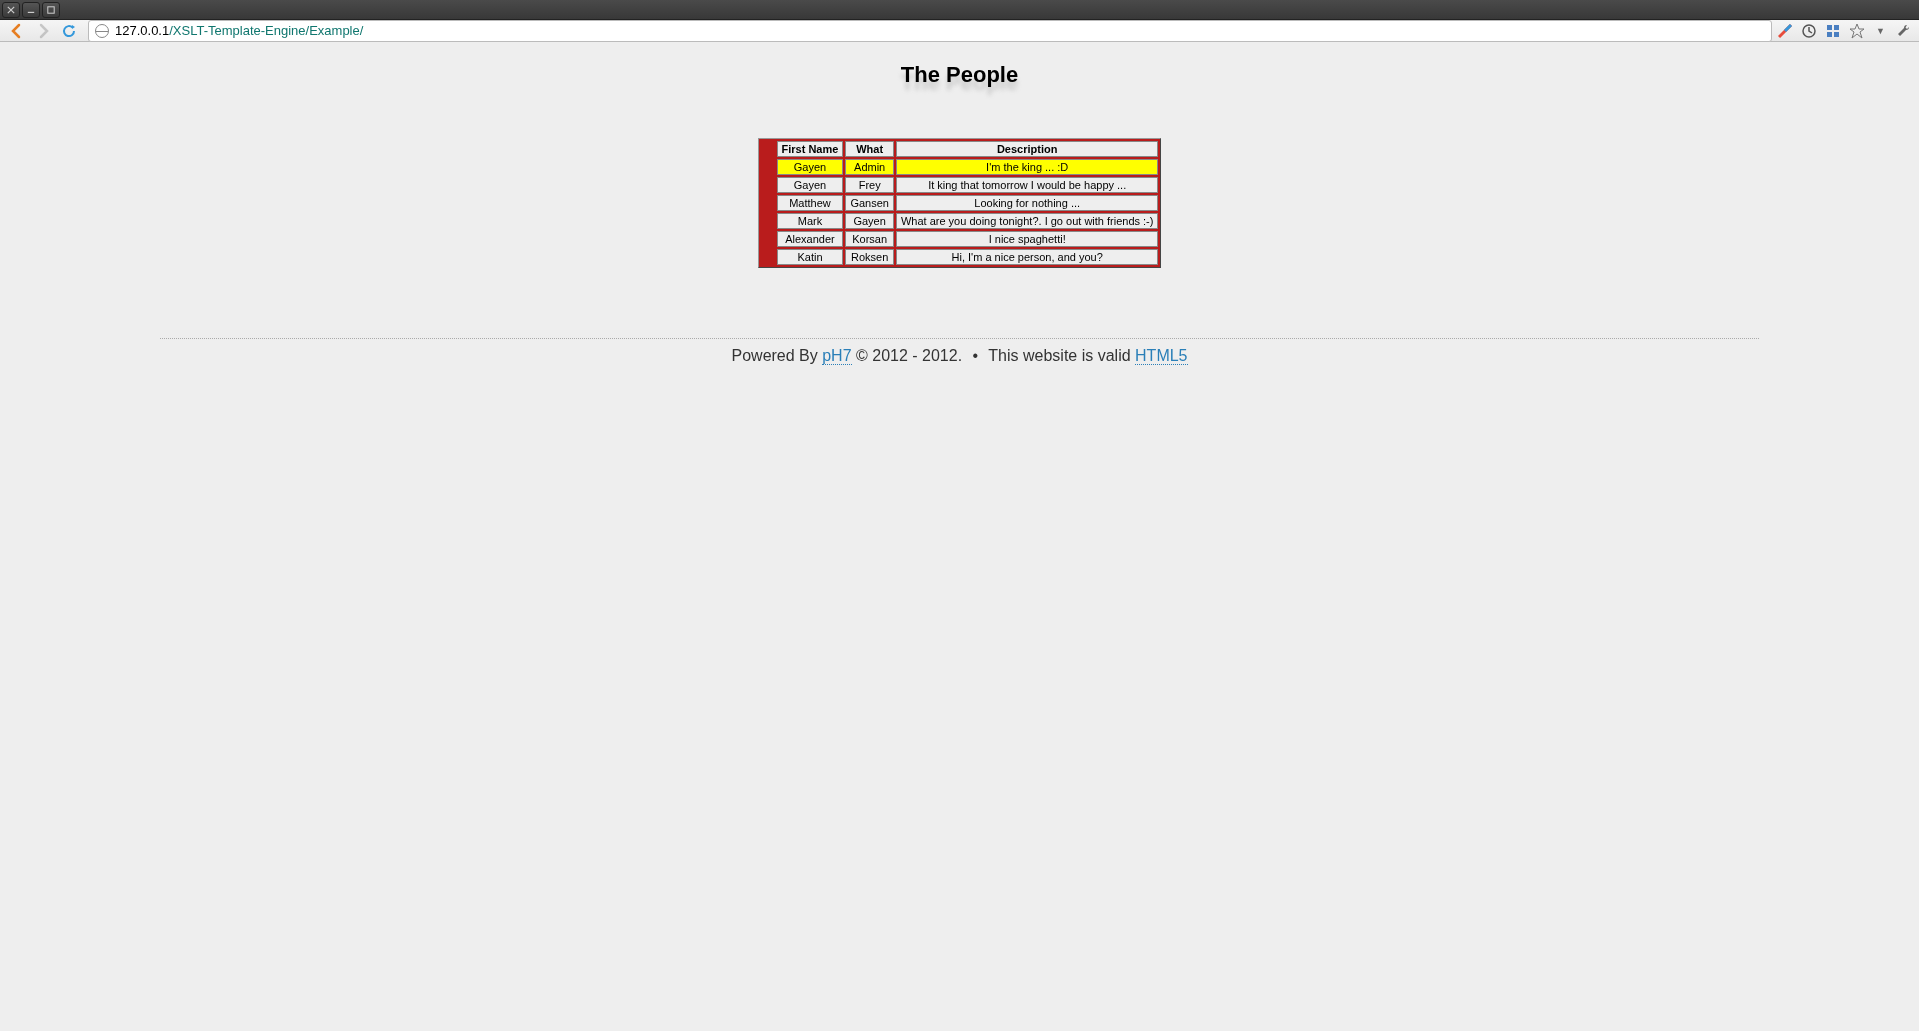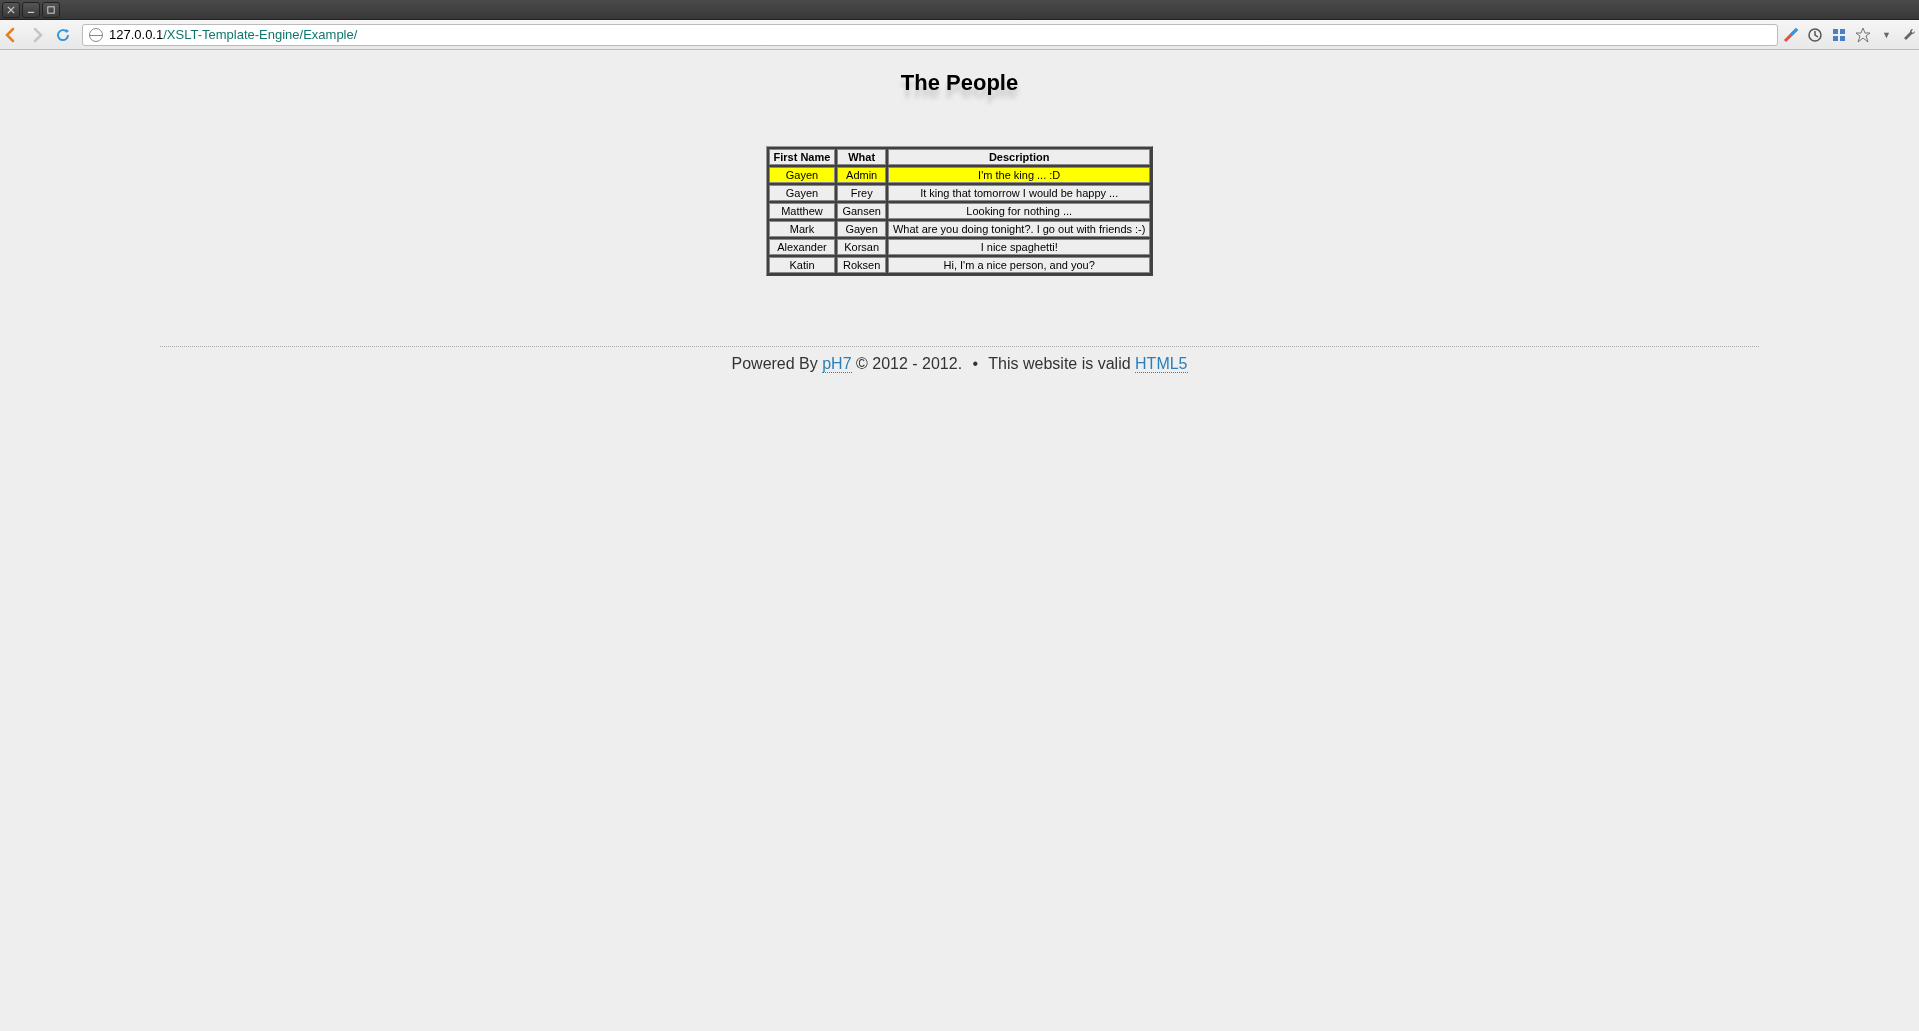--- a/index.html
+++ b/index.html
@@ -42,24 +42,24 @@
     
     .tabbar {
       background: linear-gradient(to bottom, #3a3a3a, #2a2a2a);
       height: 0;
       position: relative;
     }
     
     
     .toolbar {
       background: linear-gradient(to bottom, #f5f5f5, #e8e8e8);
-      height: 30px;
-      display: flex;
-      align-items: center;
-      padding: 0 0;
+      height: 22px;
+      display: flex;
+      align-items: center;
+      padding: 0 6px;
       border-bottom: 1px solid #bbb;
     }
     .nav-btn {
       width: 22px;
       height: 22px;
       display: flex;
       align-items: center;
       justify-content: center;
       cursor: pointer;
       margin-right: 4px;
@@ -138,21 +138,22 @@
       text-shadow: 0 8px 4px rgba(150,150,150,0.4);
       margin-bottom: 50px;
     }
     
     
     table {
       margin: 0 auto;
       border-collapse: separate;
       border-spacing: 2px;
       border: 1px outset #999;
-      background: #404040;
+      background: #b91c1c;
+      padding-left: 16px;
     }
     th, td {
       border: 1px solid #888;
       padding: 1px 4px;
       font-size: 11px;
       text-align: center;
       background: #eeeeee;
     }
     th {
       font-weight: bold;

